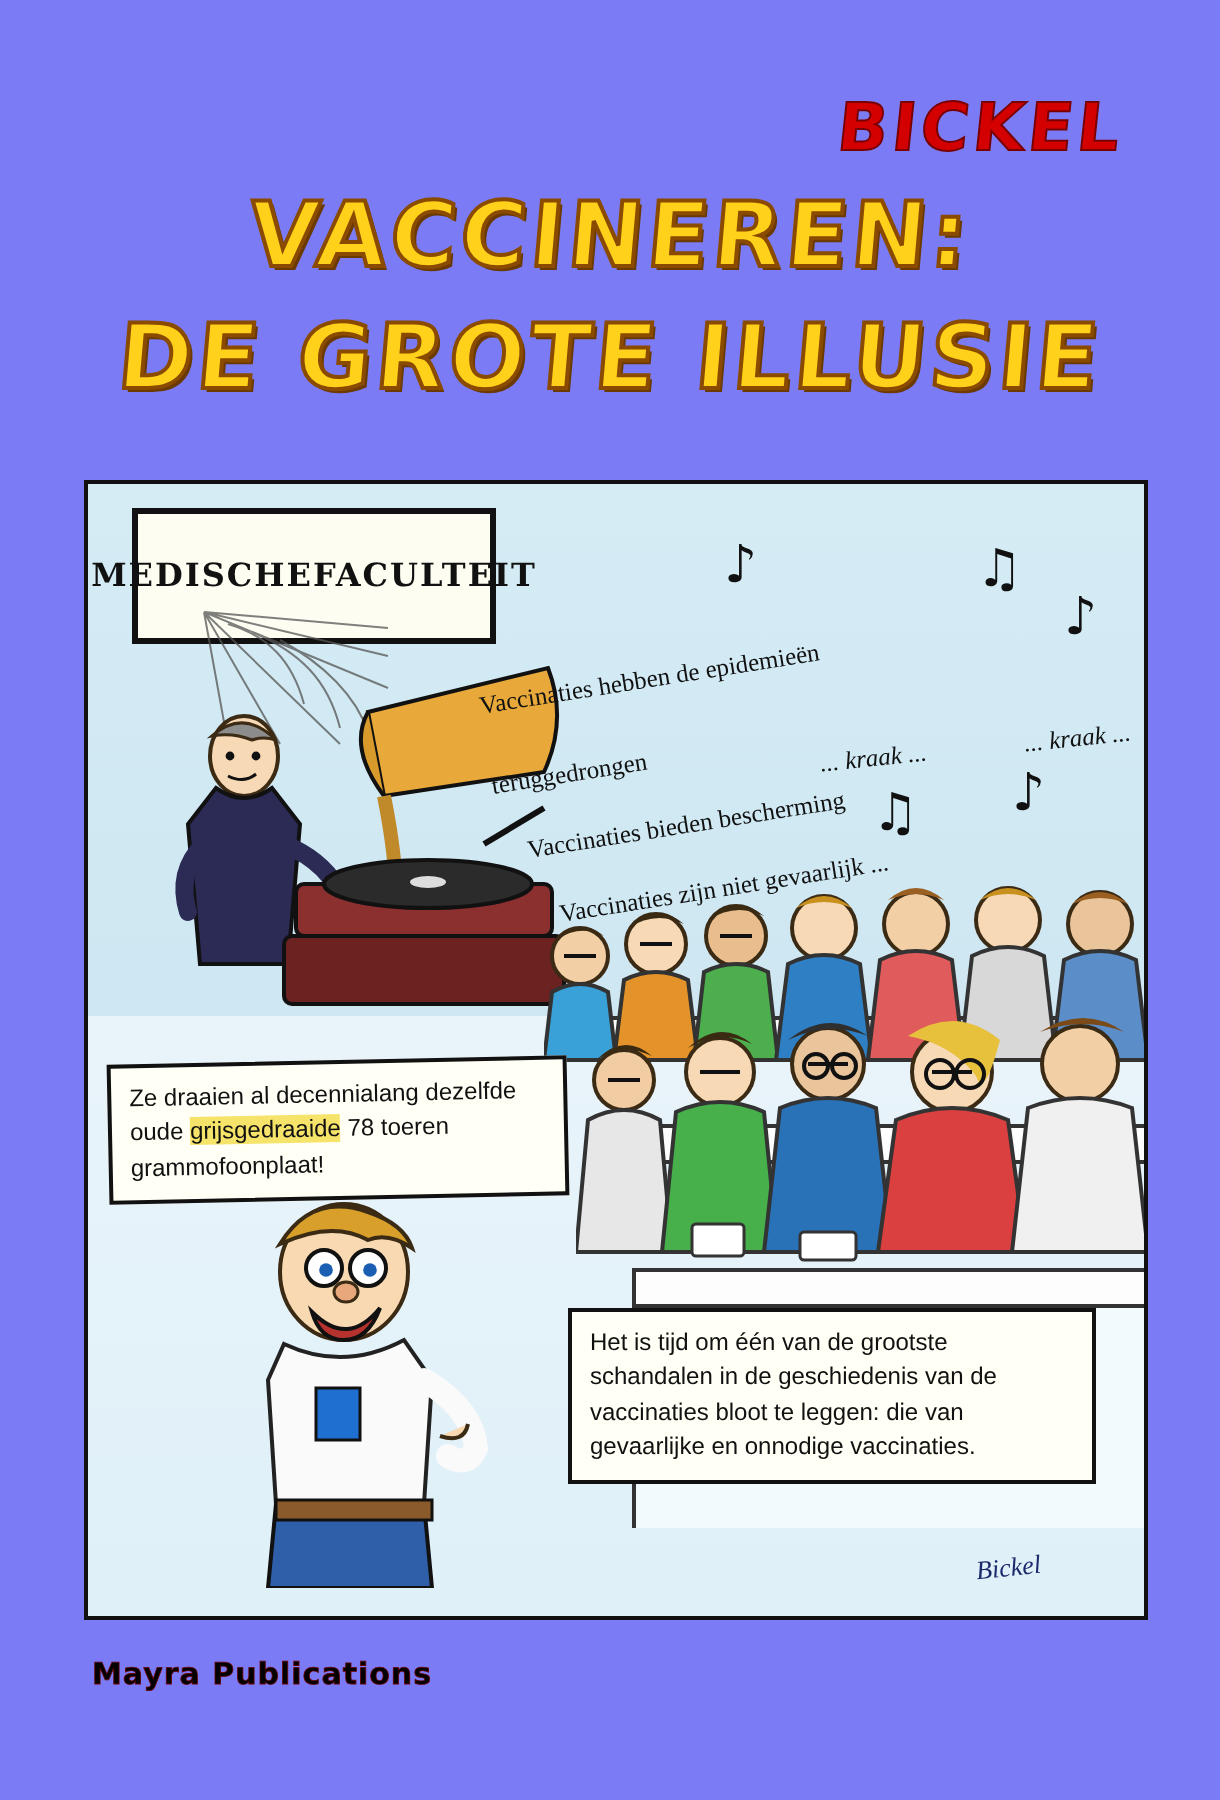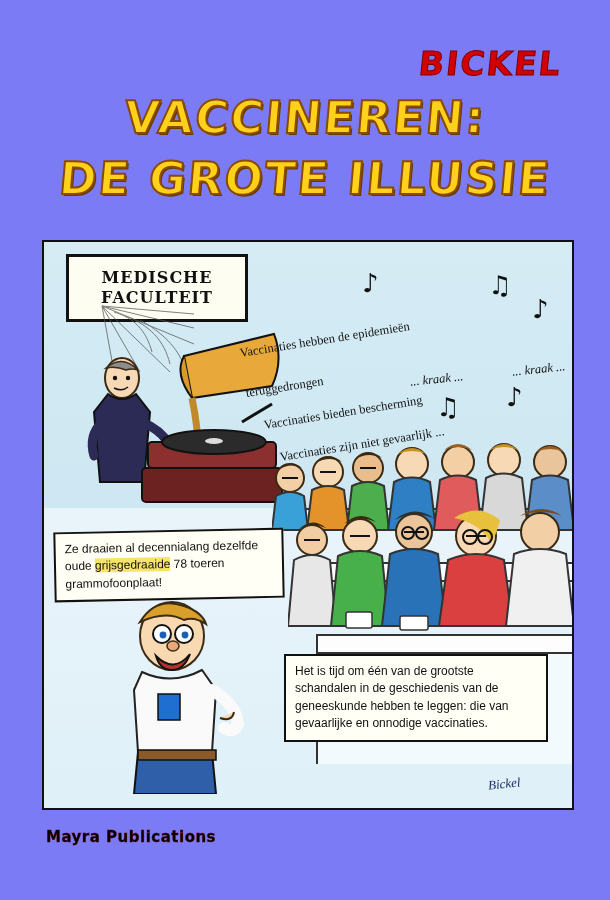--- a/index.html
+++ b/index.html
@@ -79,21 +79,21 @@
   
   .sign {
     position: absolute;
     left: 22px;
     top: 12px;
     width: 176px;
     height: 62px;
     background: #fdfdf2;
     border: 3px solid #111;
     display: flex;
-    flex-direction: column;
+    flex-direction: row;
     align-items: center;
     justify-content: center;
     font-family: "DejaVu Serif", serif;
     font-weight: bold;
     font-size: 16px;
     letter-spacing: 1px;
     color: #111;
     line-height: 1.25;
     text-align: center;
   }
@@ -389,20 +389,20 @@
       <path d="M36 62 q18 18 34 -2 q-6 16 -18 16 q-12 0 -16 -14z" fill="#b5322f" stroke="#111" stroke-width="2"></path>
       <path d="M22 78 q30 14 60 -2 l14 20 l-4 62 h-74 l-4 -62z" fill="#fafafa" stroke="#222" stroke-width="2"></path>
       <rect x="38" y="100" width="22" height="26" fill="#1f6fd0" stroke="#111" stroke-width="1.5"></rect>
       <path d="M92 96 q24 14 26 34 q-4 10 -14 4" fill="none" stroke="#fafafa" stroke-width="12" stroke-linecap="round"></path>
       <path d="M100 124 q12 4 14 -6" fill="#f8d9b2" stroke="#3b2a14" stroke-width="2"></path>
       <path d="M18 158 h74 l4 42 h-82z" fill="#2f5fa8" stroke="#111" stroke-width="2"></path>
       <rect x="18" y="156" width="78" height="10" fill="#8b5a2b" stroke="#111" stroke-width="1.5"></rect>
     </svg>
 
     <div class="balloon right">
-      <span>Het is tijd om één van de grootste schandalen in de geschiedenis van de geneeskunde hebben te leggen: die van gevaarlijke en onnodige vaccinaties.</span>
+      <span>Het is tijd om één van de grootste schandalen in de geschiedenis van de vaccinaties bloot te leggen: die van gevaarlijke en onnodige vaccinaties.</span>
     </div>
 
     <div class="signature">Bickel</div>
   </div>
 
   <div class="publisher">Mayra Publications</div>
 </div>
 
 </body></html>

